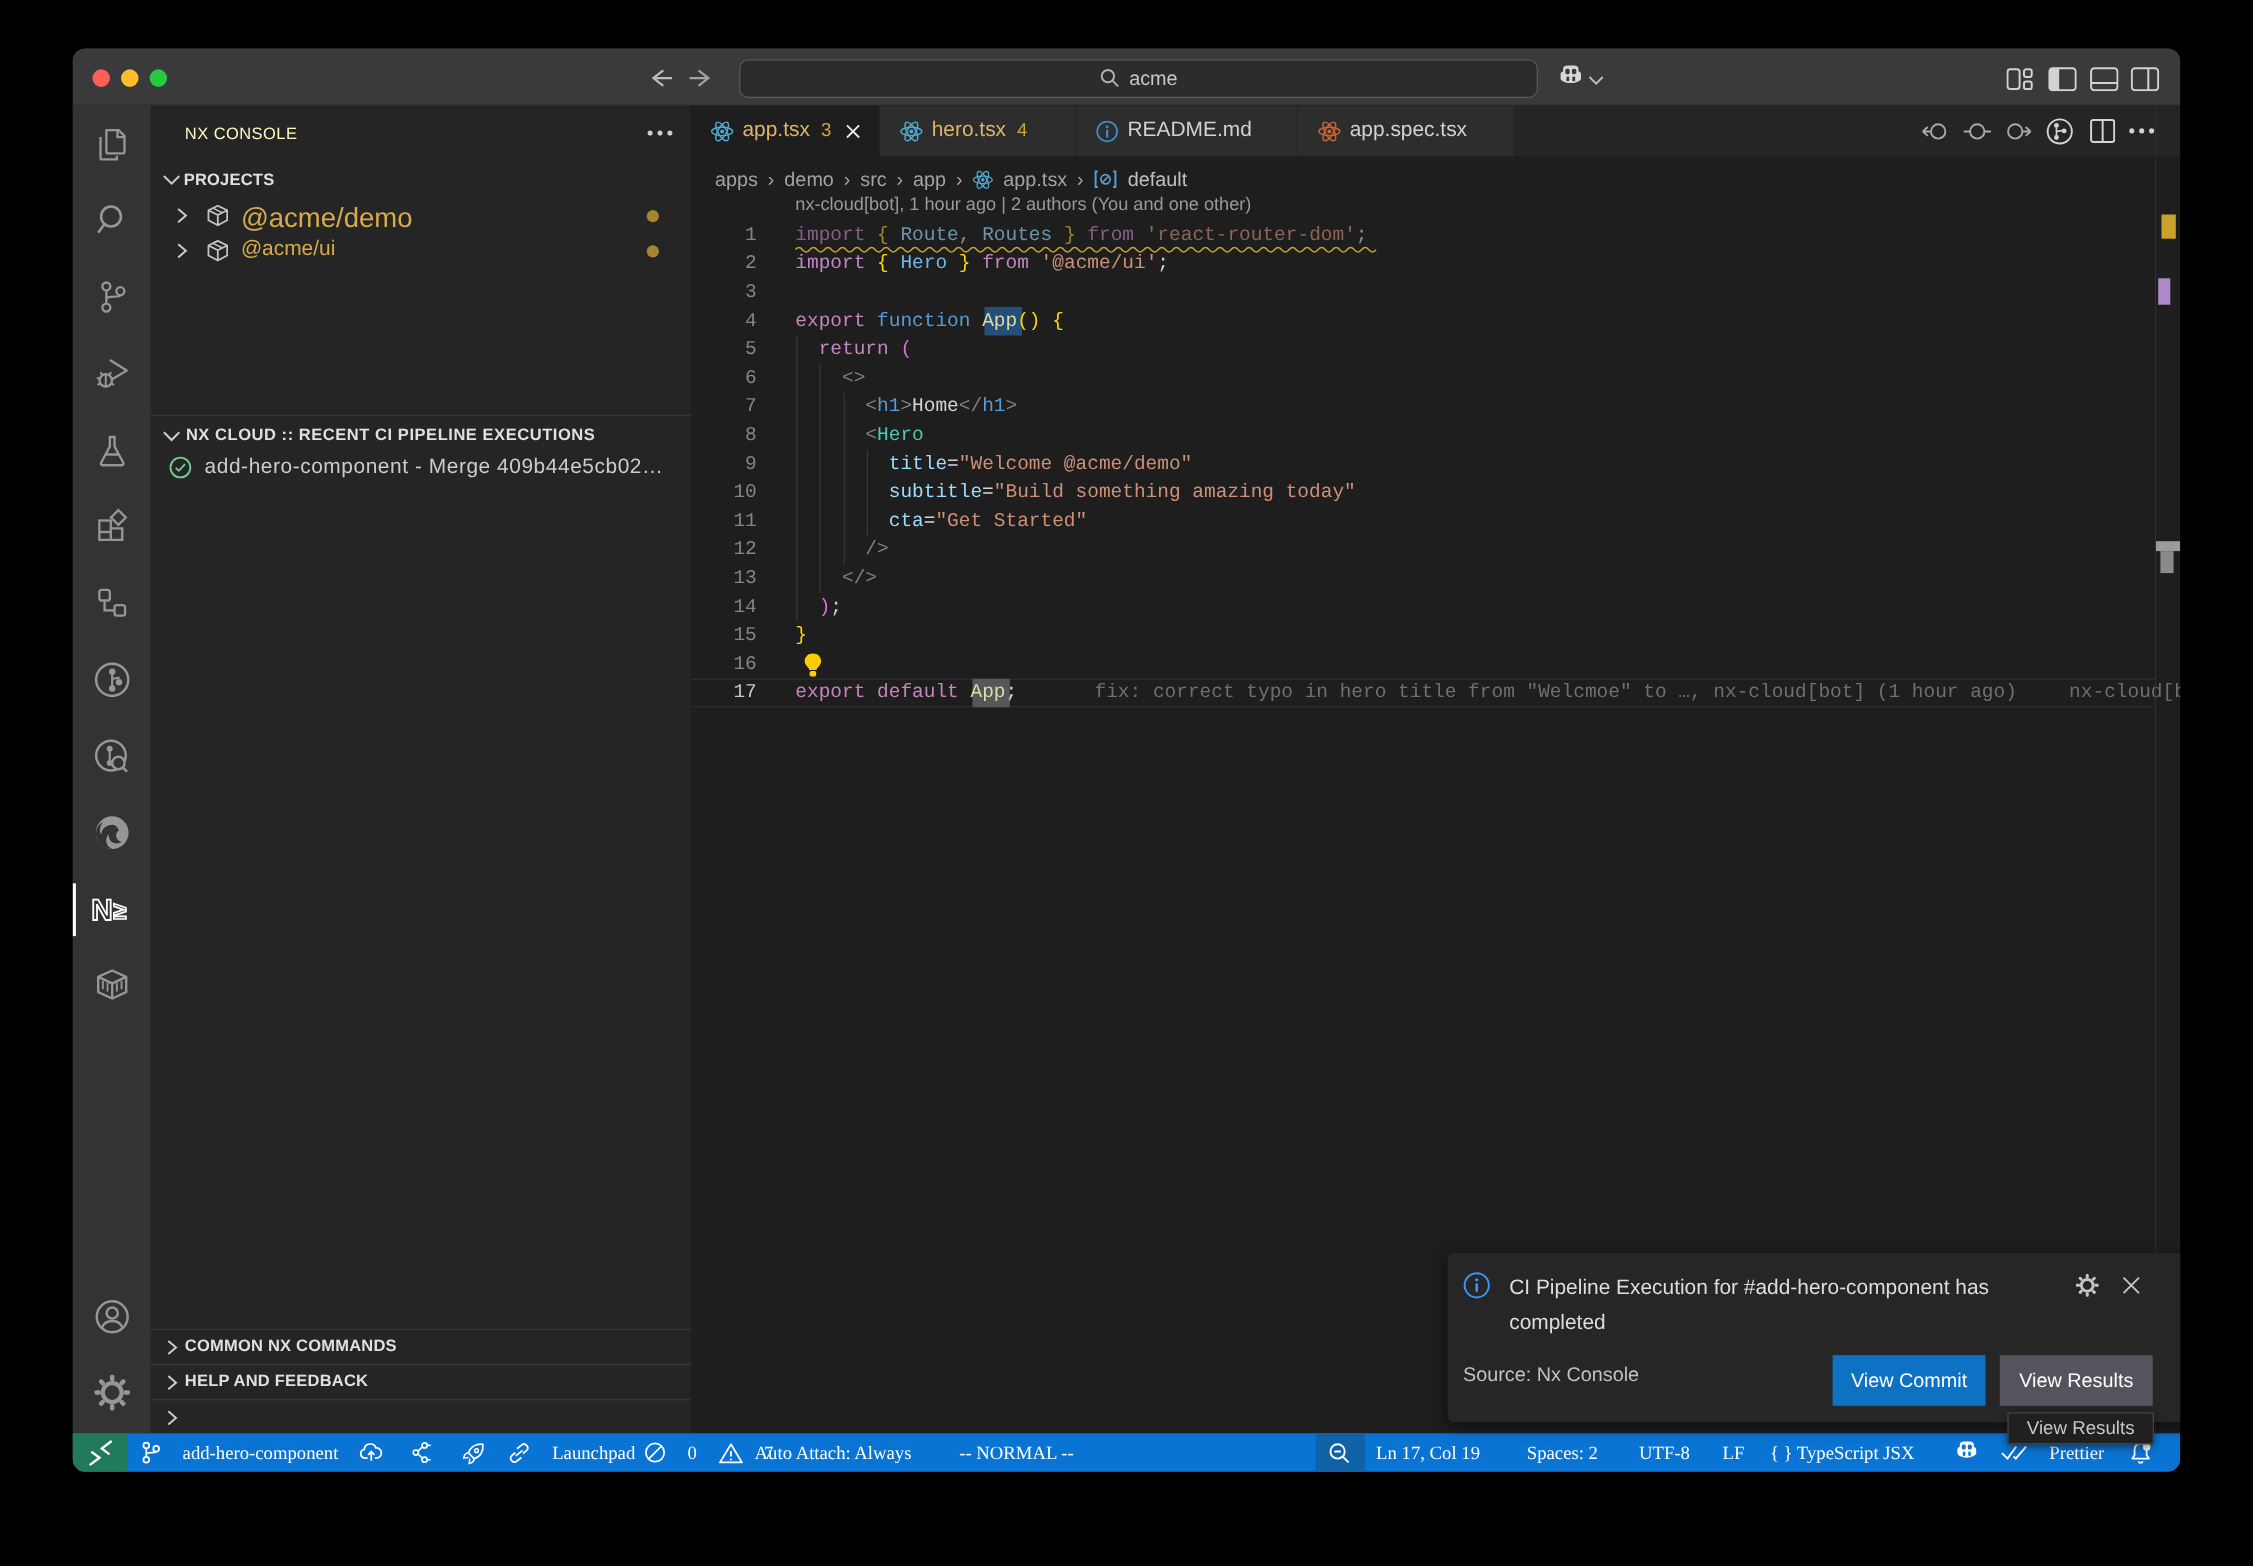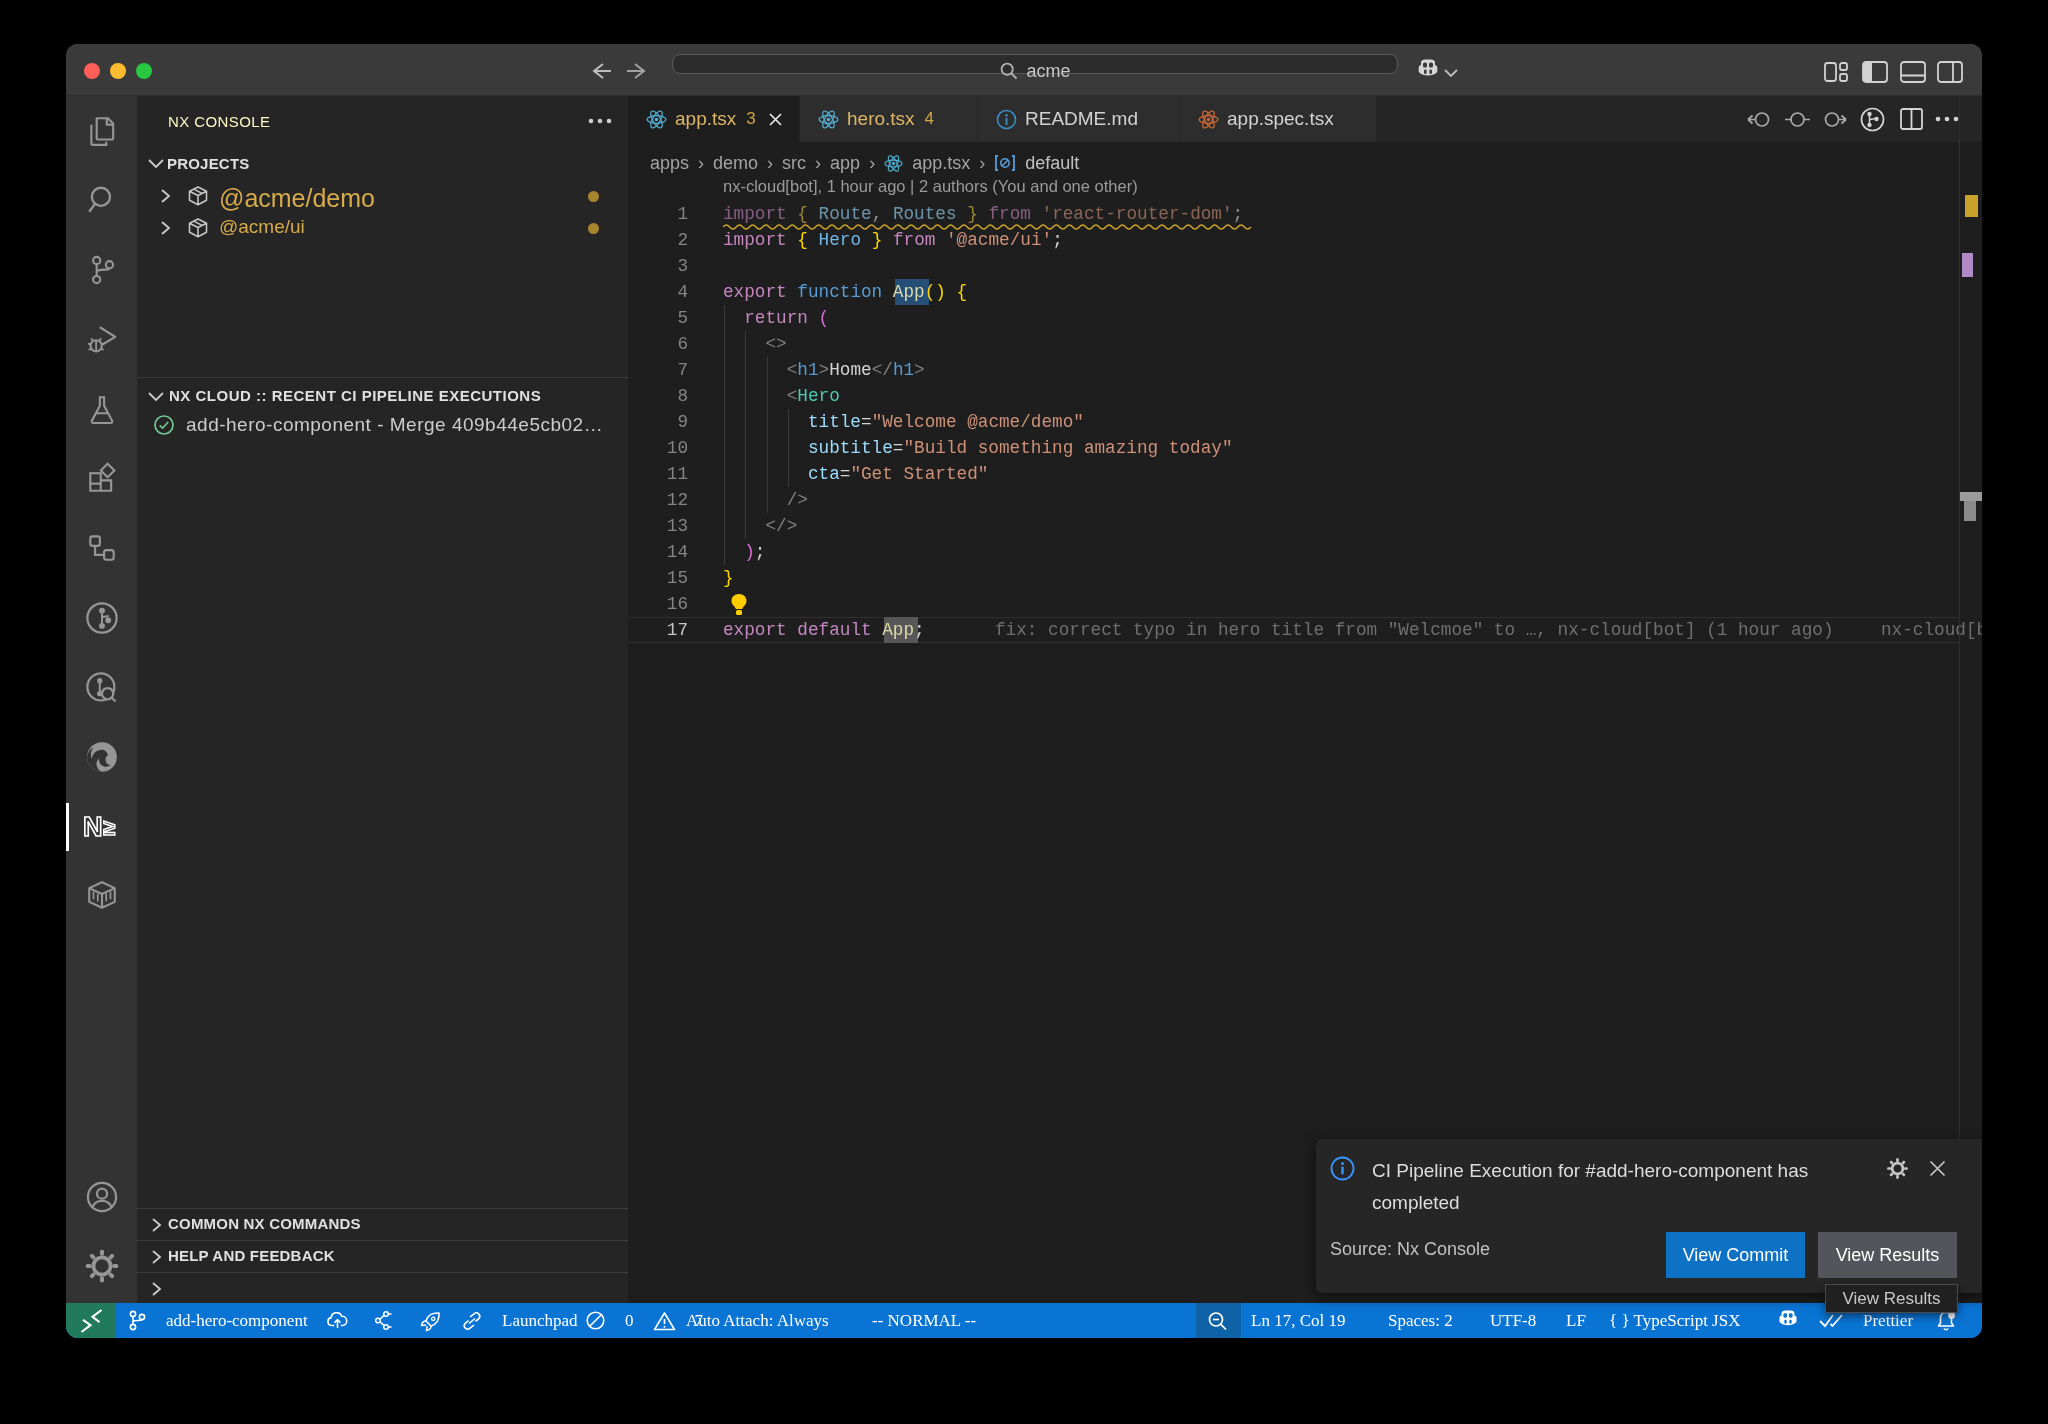--- a/index.html
+++ b/index.html
@@ -8,21 +8,21 @@
   #win {
     position:absolute; left:66px; top:44px; width:1916px; height:1294px;
     background:#1e1e1e; border-radius:12px; overflow:hidden;
     box-shadow: inset 0 1px 0 rgba(255,255,255,0.28), inset 1px 0 0 rgba(255,255,255,0.07), inset -1px 0 0 rgba(255,255,255,0.07), inset 0 -1px 0 rgba(255,255,255,0.22);
   }
   .abs { position:absolute; }
   
   #titlebar { position:absolute; left:0; top:0; width:100%; height:52px; background:#3a3a3a; border-bottom:1px solid #2e2e2e;}
   .tl { position:absolute; top:19px; width:16px; height:16px; border-radius:50%; }
   #searchbox {
-    position:absolute; left:606px; top:10px; width:726px; height:20px;
+    position:absolute; left:606px; top:10px; width:726px; height:35px;
     background:#2c2c2c; border:1px solid #5c5c5c; border-radius:8px;
     color:#c8c8c8; font-size:18px; line-height:33px; text-align:center;
   }
   svg { display:block; }
   
   #activitybar { position:absolute; left:0; top:52px; width:71px; height:1207px; background:#333333; }
   .abicon { position:absolute; left:0; width:71px; height:48px; display:flex; align-items:center; justify-content:center; color:#969696; }
   
   #sidebar { position:absolute; left:71px; top:52px; width:491px; height:1207px; background:#252526; color:#cccccc; }
   .sechead { font-weight:bold; color:#e0e0e0; font-size:15px; letter-spacing:0.2px; }

